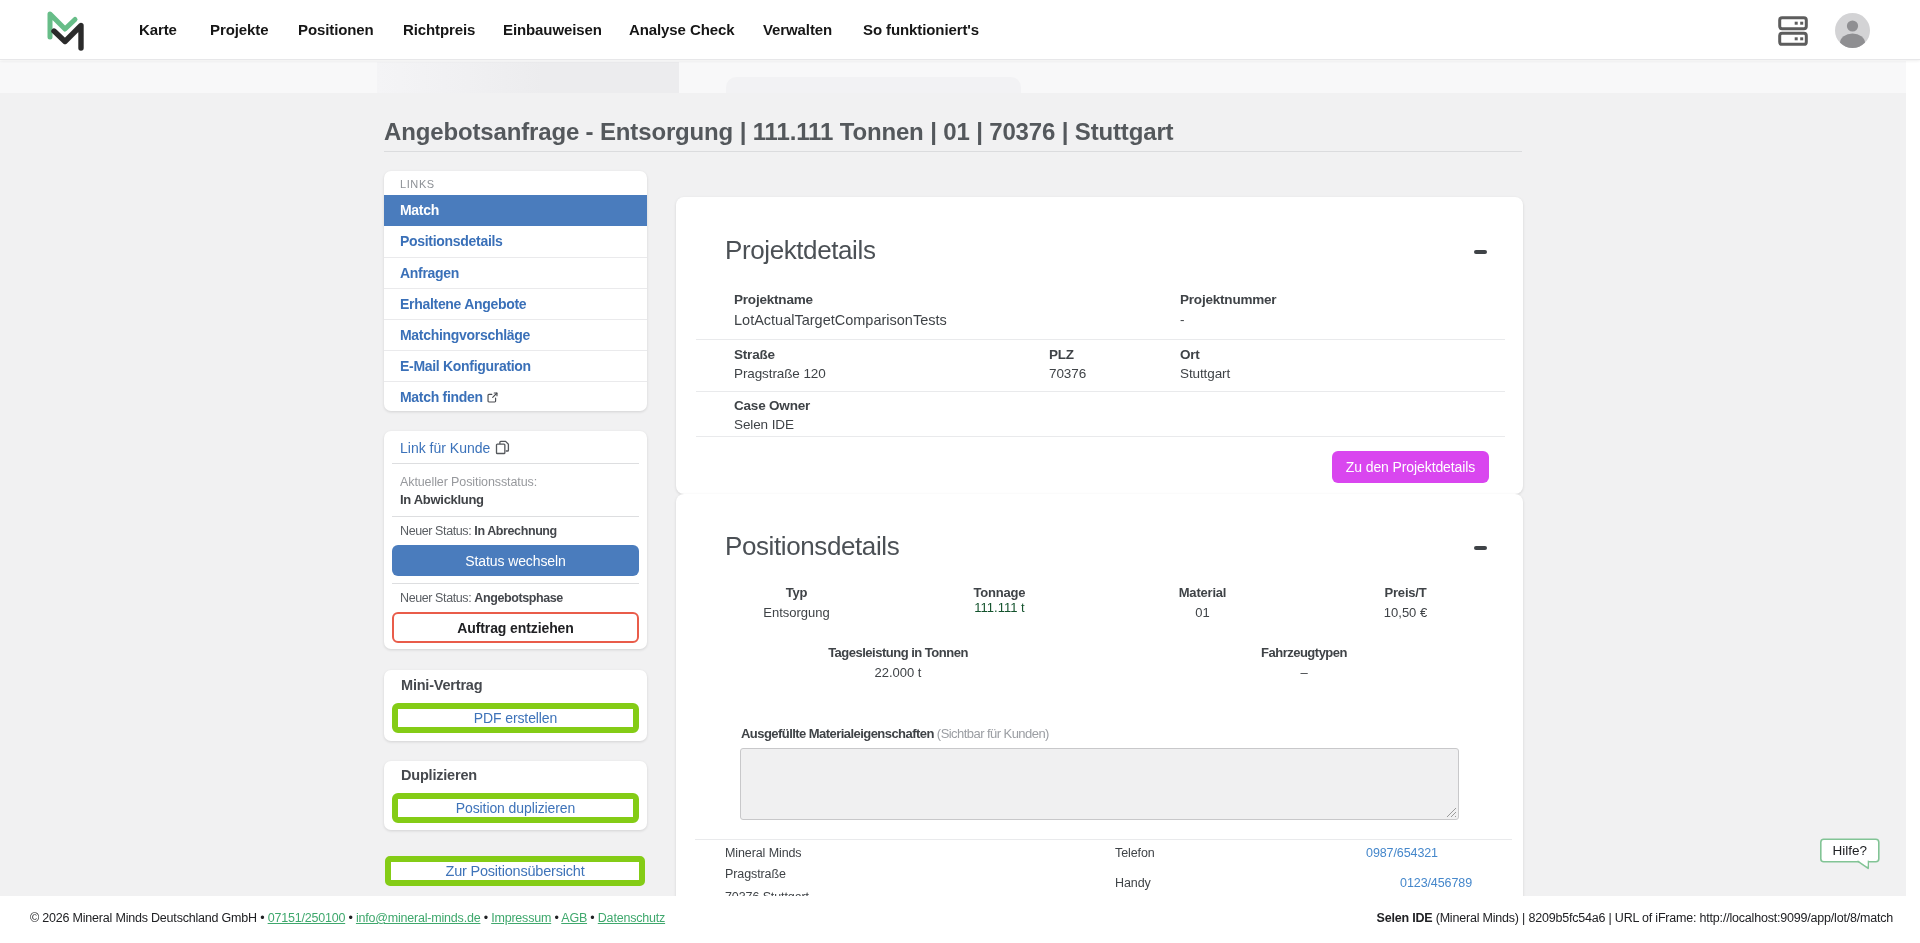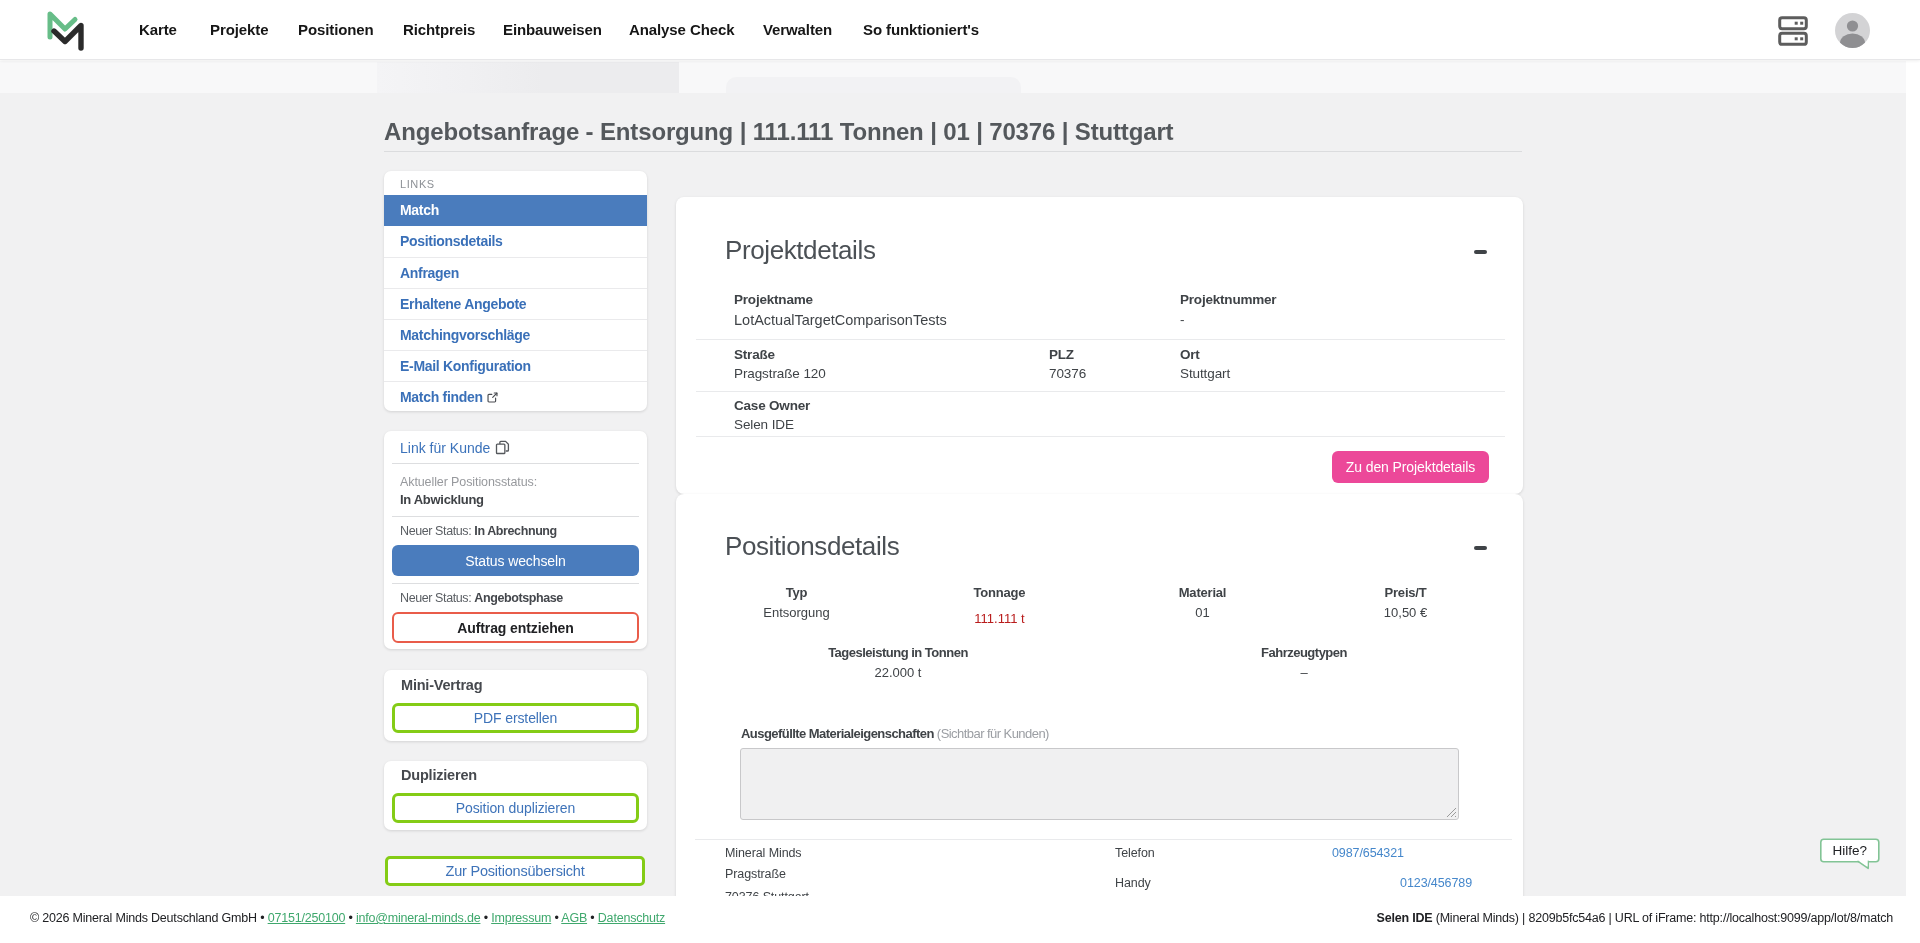--- a/index.html
+++ b/index.html
@@ -37,21 +37,21 @@
                  color:#3a70b8; border-top:1px solid #eaeaec; }
   #card1 .item.sel { background:#4a7cbd; color:#fff; border-top:none; }
 
   
   #card2 { left:384px; top:431px; width:263px; height:218px; }
   .divider { position:absolute; left:8px; width:247px; height:1px; background:#dddee0; }
   .sbtn { position:absolute; left:8px; width:247px; height:31px; border-radius:6px; font-size:14px; letter-spacing:-0.1px;
           display:flex; align-items:center; justify-content:center; }
   .bluebtn { background:#4a7cbd; color:#fff; }
   .redbtn  { background:#fff; border:2px solid #e95c4a; color:#202124;font-weight:bold; }
-  .obtn    { background:#fff; border:3px solid #84cc16; color:#3e73b9; }
+  .obtn    { background:#fff; border:6px solid #84cc16; color:#3e73b9; }
 
   
   #cardA { left:676px; top:169px; width:847px; height:297px; border-radius:8px;margin-top:28px; }
   #cardB { left:676px; top:494px; width:847px; height:440px; border-radius:8px; }
   .h2 { position:absolute; font-size:26px; line-height:26px; letter-spacing:-0.4px; font-weight:400; color:#4b5055; }
   .minus { position:absolute; width:13px; height:3.5px; border-radius:2px; background:#3f4347; }
   .lbl { position:absolute; font-size:13.5px; letter-spacing:-0.2px; font-weight:700; color:#3f4347; white-space:nowrap; }
   .val { position:absolute; font-size:13.5px; letter-spacing:-0.1px; font-weight:400; color:#3f4347; white-space:nowrap; }
   .rdiv { position:absolute; left:697px; width:809px; height:1px; background:#e9eaec; }
 
@@ -170,35 +170,35 @@
     <div class="lbl" style="left:58px;top:150px">Straße</div>
     <div class="lbl" style="left:373px;top:150px">PLZ</div>
     <div class="lbl" style="left:504px;top:150px">Ort</div>
     <div class="val" style="left:58px;top:169px">Pragstraße 120</div>
     <div class="val" style="left:373px;top:169px">70376</div>
     <div class="val" style="left:504px;top:169px">Stuttgart</div>
     <div class="rdiv" style="left:20px;top:194px"></div>
     <div class="lbl" style="left:58px;top:201px">Case Owner</div>
     <div class="val" style="left:58px;top:220px">Selen IDE</div>
     <div class="rdiv" style="left:20px;top:239px"></div>
-    <div style="position:absolute;left:656px;top:254px;width:157px;height:32px;background:#ec4899;border-radius:6px;
+    <div style="position:absolute;left:656px;top:254px;width:157px;height:32px;background:#d946ef;border-radius:6px;
          display:flex;align-items:center;justify-content:center;font-size:14px;letter-spacing:-0.1px;color:#fff">Zu den Projektdetails</div>
   </div>
 
   <div class="card" id="cardB">
     <div class="h2" style="left:49px;top:39px">Positionsdetails</div>
     <div class="minus" style="left:798px;top:52px"></div>
     <div style="position:absolute;left:19px;top:91px;width:812px;display:flex;text-align:center">
       <div style="width:203px">
           <div style="font-size:13px;letter-spacing:-0.2px;font-weight:700;color:#3f4347">Typ</div>
           <div style="font-size:13px;color:#3f4347;margin-top:5px">Entsorgung</div>
         </div>
       <div style="width:203px">
           <div style="font-size:13px;letter-spacing:-0.2px;font-weight:700;color:#3f4347">Tonnage</div>
-          <div style="font-size:13px;color:#b91c1c;margin-top:11px">111.111 t</div>
+          <div style="font-size:13px;color:#14532d;margin-top:0">111.111 t</div>
         </div>
       <div style="width:203px">
           <div style="font-size:13px;letter-spacing:-0.2px;font-weight:700;color:#3f4347">Material</div>
           <div style="font-size:13px;color:#3f4347;margin-top:5px">01</div>
         </div>
       <div style="width:203px">
           <div style="font-size:13px;letter-spacing:-0.2px;font-weight:700;color:#3f4347">Preis/T</div>
           <div style="font-size:13px;color:#3f4347;margin-top:5px">10,50 €</div>
         </div>
     </div>
@@ -217,21 +217,21 @@
       <svg width="11" height="11" viewBox="0 0 11 11" style="position:absolute;right:1px;bottom:1px">
         <path d="M10 1 1 10 M10 5 5 10 M10 9 9 10" stroke="#9a9a9a" stroke-width="1"></path>
       </svg>
     </div>
     <div class="rdiv" style="left:19px;top:345px;width:817px"></div>
     <div class="val" style="left:49px;top:352px;font-size:12.5px">Mineral Minds</div>
     <div class="val" style="left:49px;top:373px;font-size:12.5px">Pragstraße</div>
     <div class="val" style="left:49px;top:396px;font-size:12.5px">70376 Stuttgart</div>
     <div class="val" style="left:439px;top:352px;font-size:12.5px">Telefon</div>
     <div class="val" style="left:439px;top:382px;font-size:12.5px">Handy</div>
-    <div class="val" style="left:656px;top:352px;width:140px;text-align:left;font-size:12.5px;color:#4587cb">0987/654321</div>
+    <div class="val" style="left:656px;top:352px;width:140px;text-align:center;font-size:12.5px;color:#4587cb">0987/654321</div>
     <div class="val" style="left:656px;top:382px;width:140px;text-align:right;font-size:12.5px;color:#4587cb">0123/456789</div>
   </div>
 
   <svg id="hilfe" width="70" height="40" viewBox="0 0 70 40">
     <rect x="2.8" y="3.3" width="58" height="22.5" rx="3" fill="#fff" stroke="#82c495" stroke-width="1.6"></rect>
     <polygon points="40,24.4 50.2,24.4 50.2,32 " fill="#fff"></polygon>
     <path d="M40 25.4 50.2 32.3 50.2 25.2" fill="#fff" stroke="#82c495" stroke-width="1.6" stroke-linejoin="round" stroke-linecap="round"></path>
     <polygon points="41.5,24.7 49.5,24.7 49.5,30.5" fill="#fff"></polygon>
     <text x="31.8" y="19.3" font-size="13.5" fill="#202124" text-anchor="middle" font-family="Liberation Sans, sans-serif">Hilfe?</text>
   </svg>

